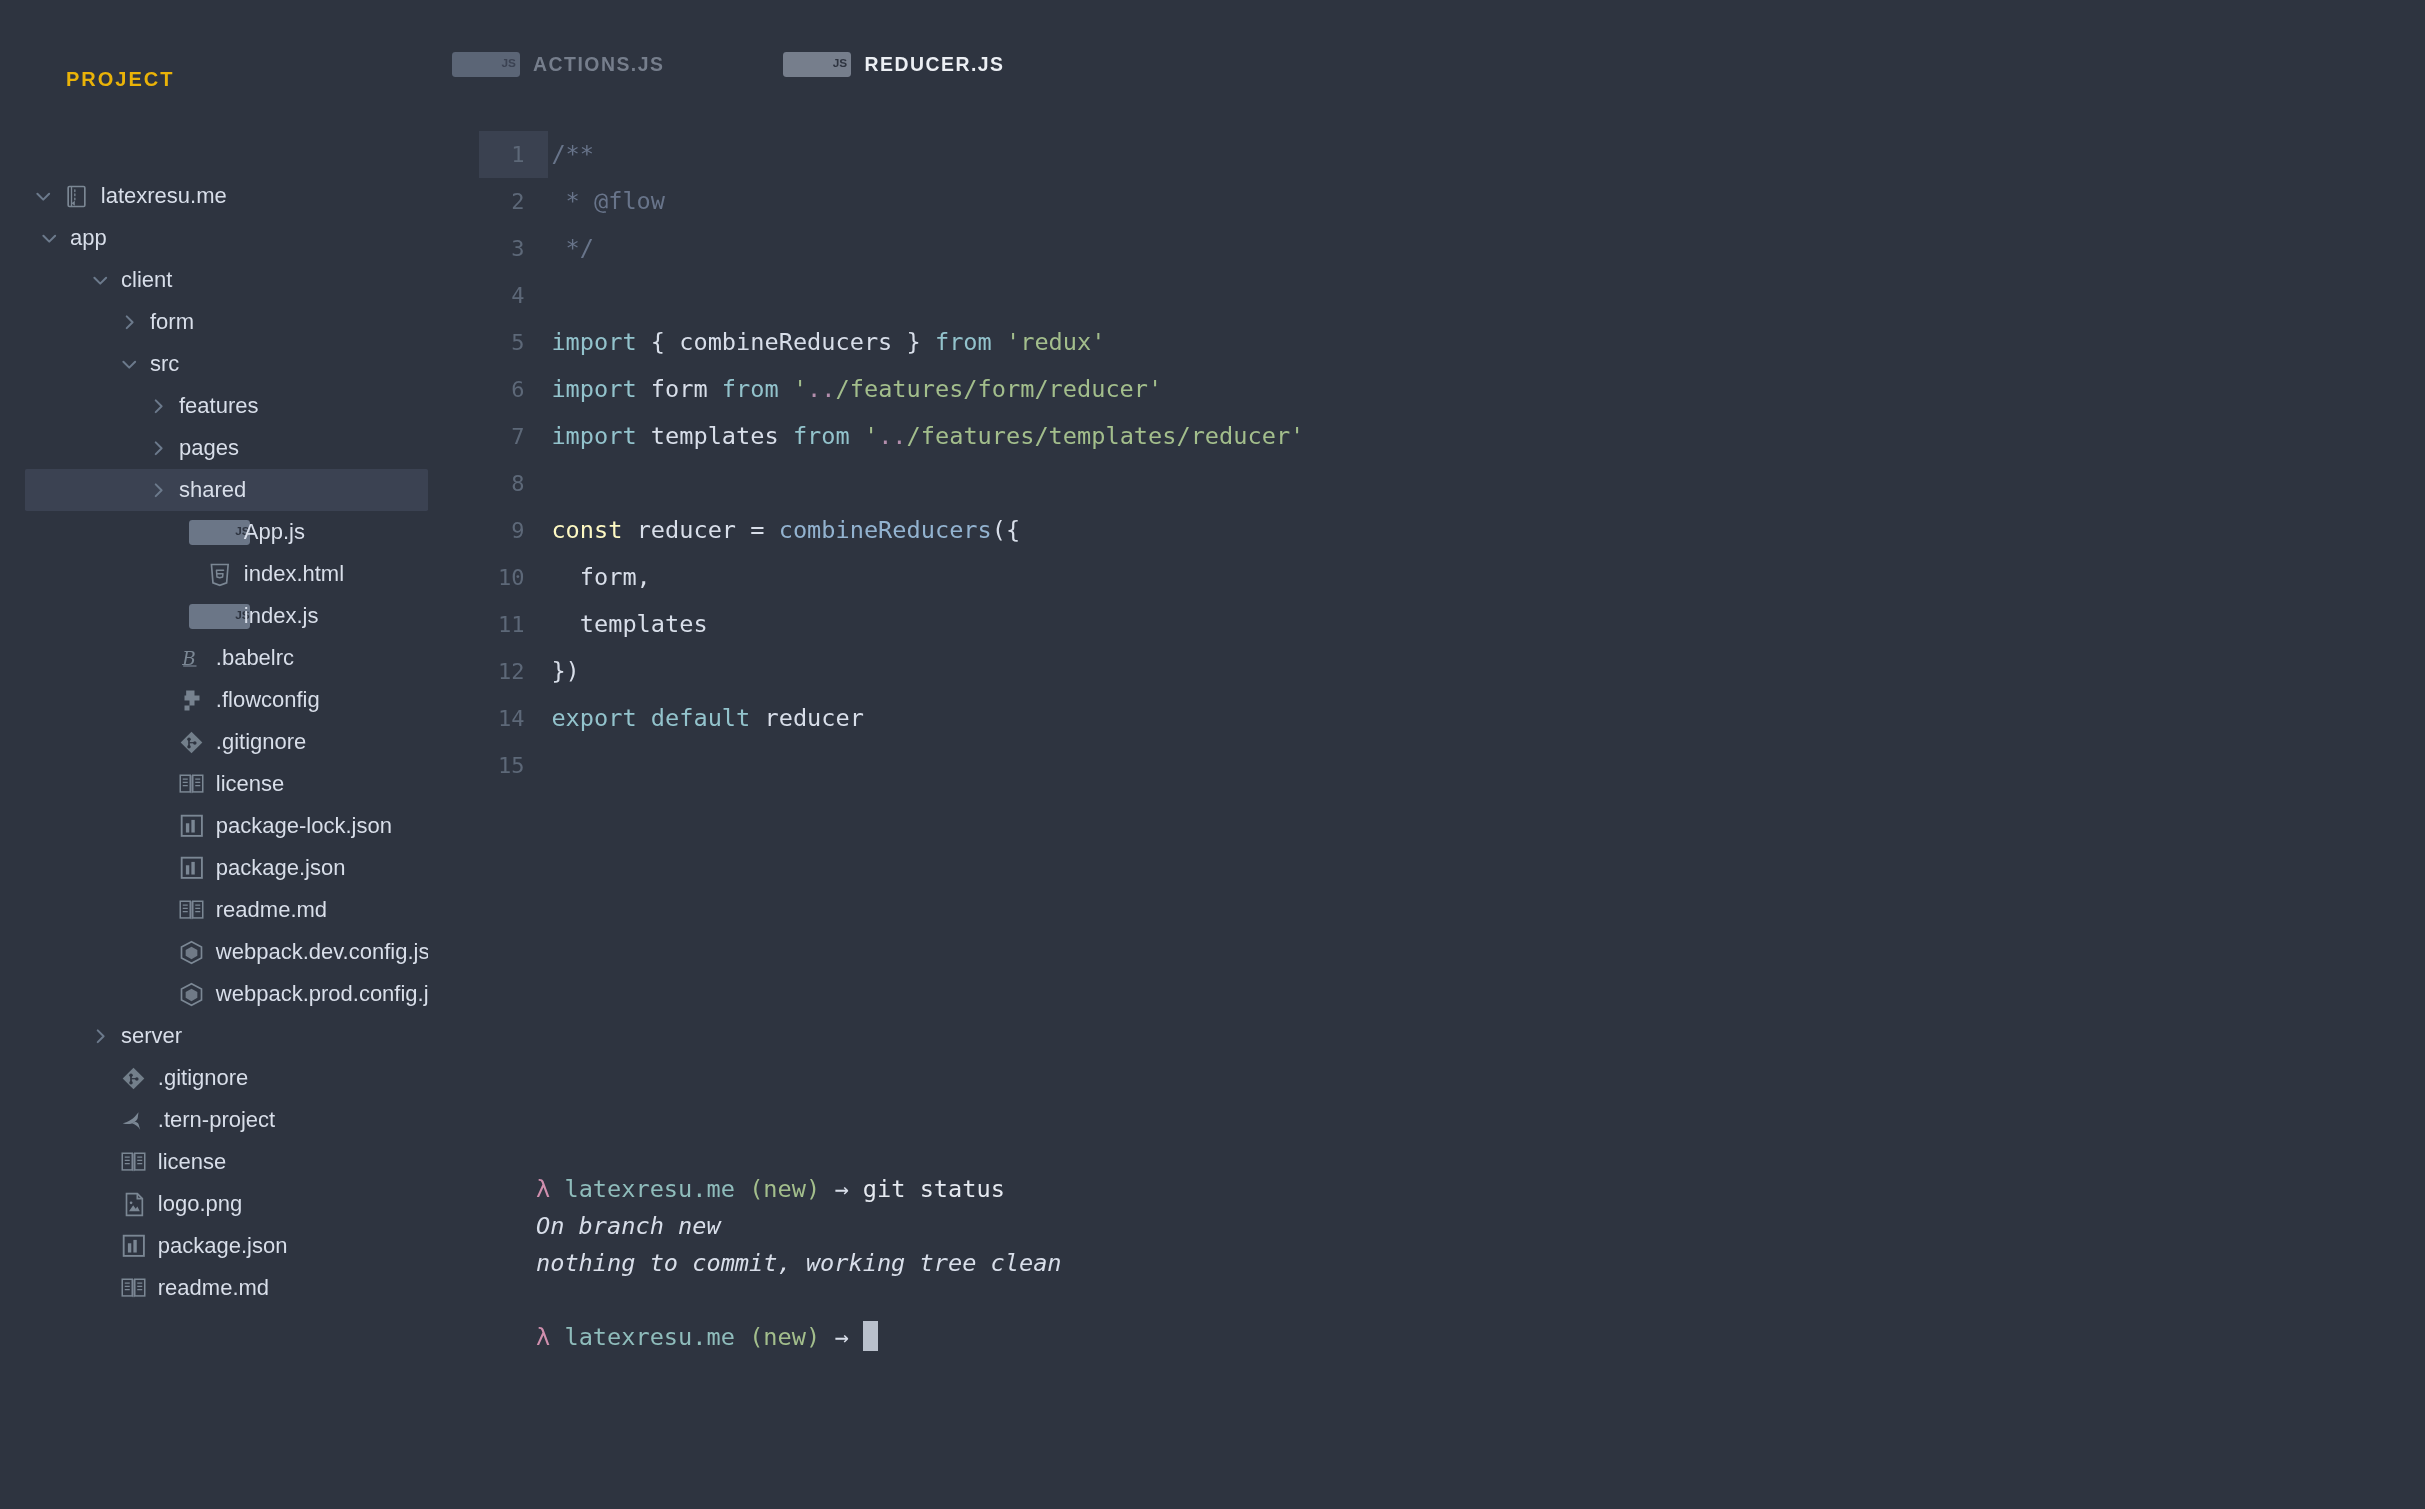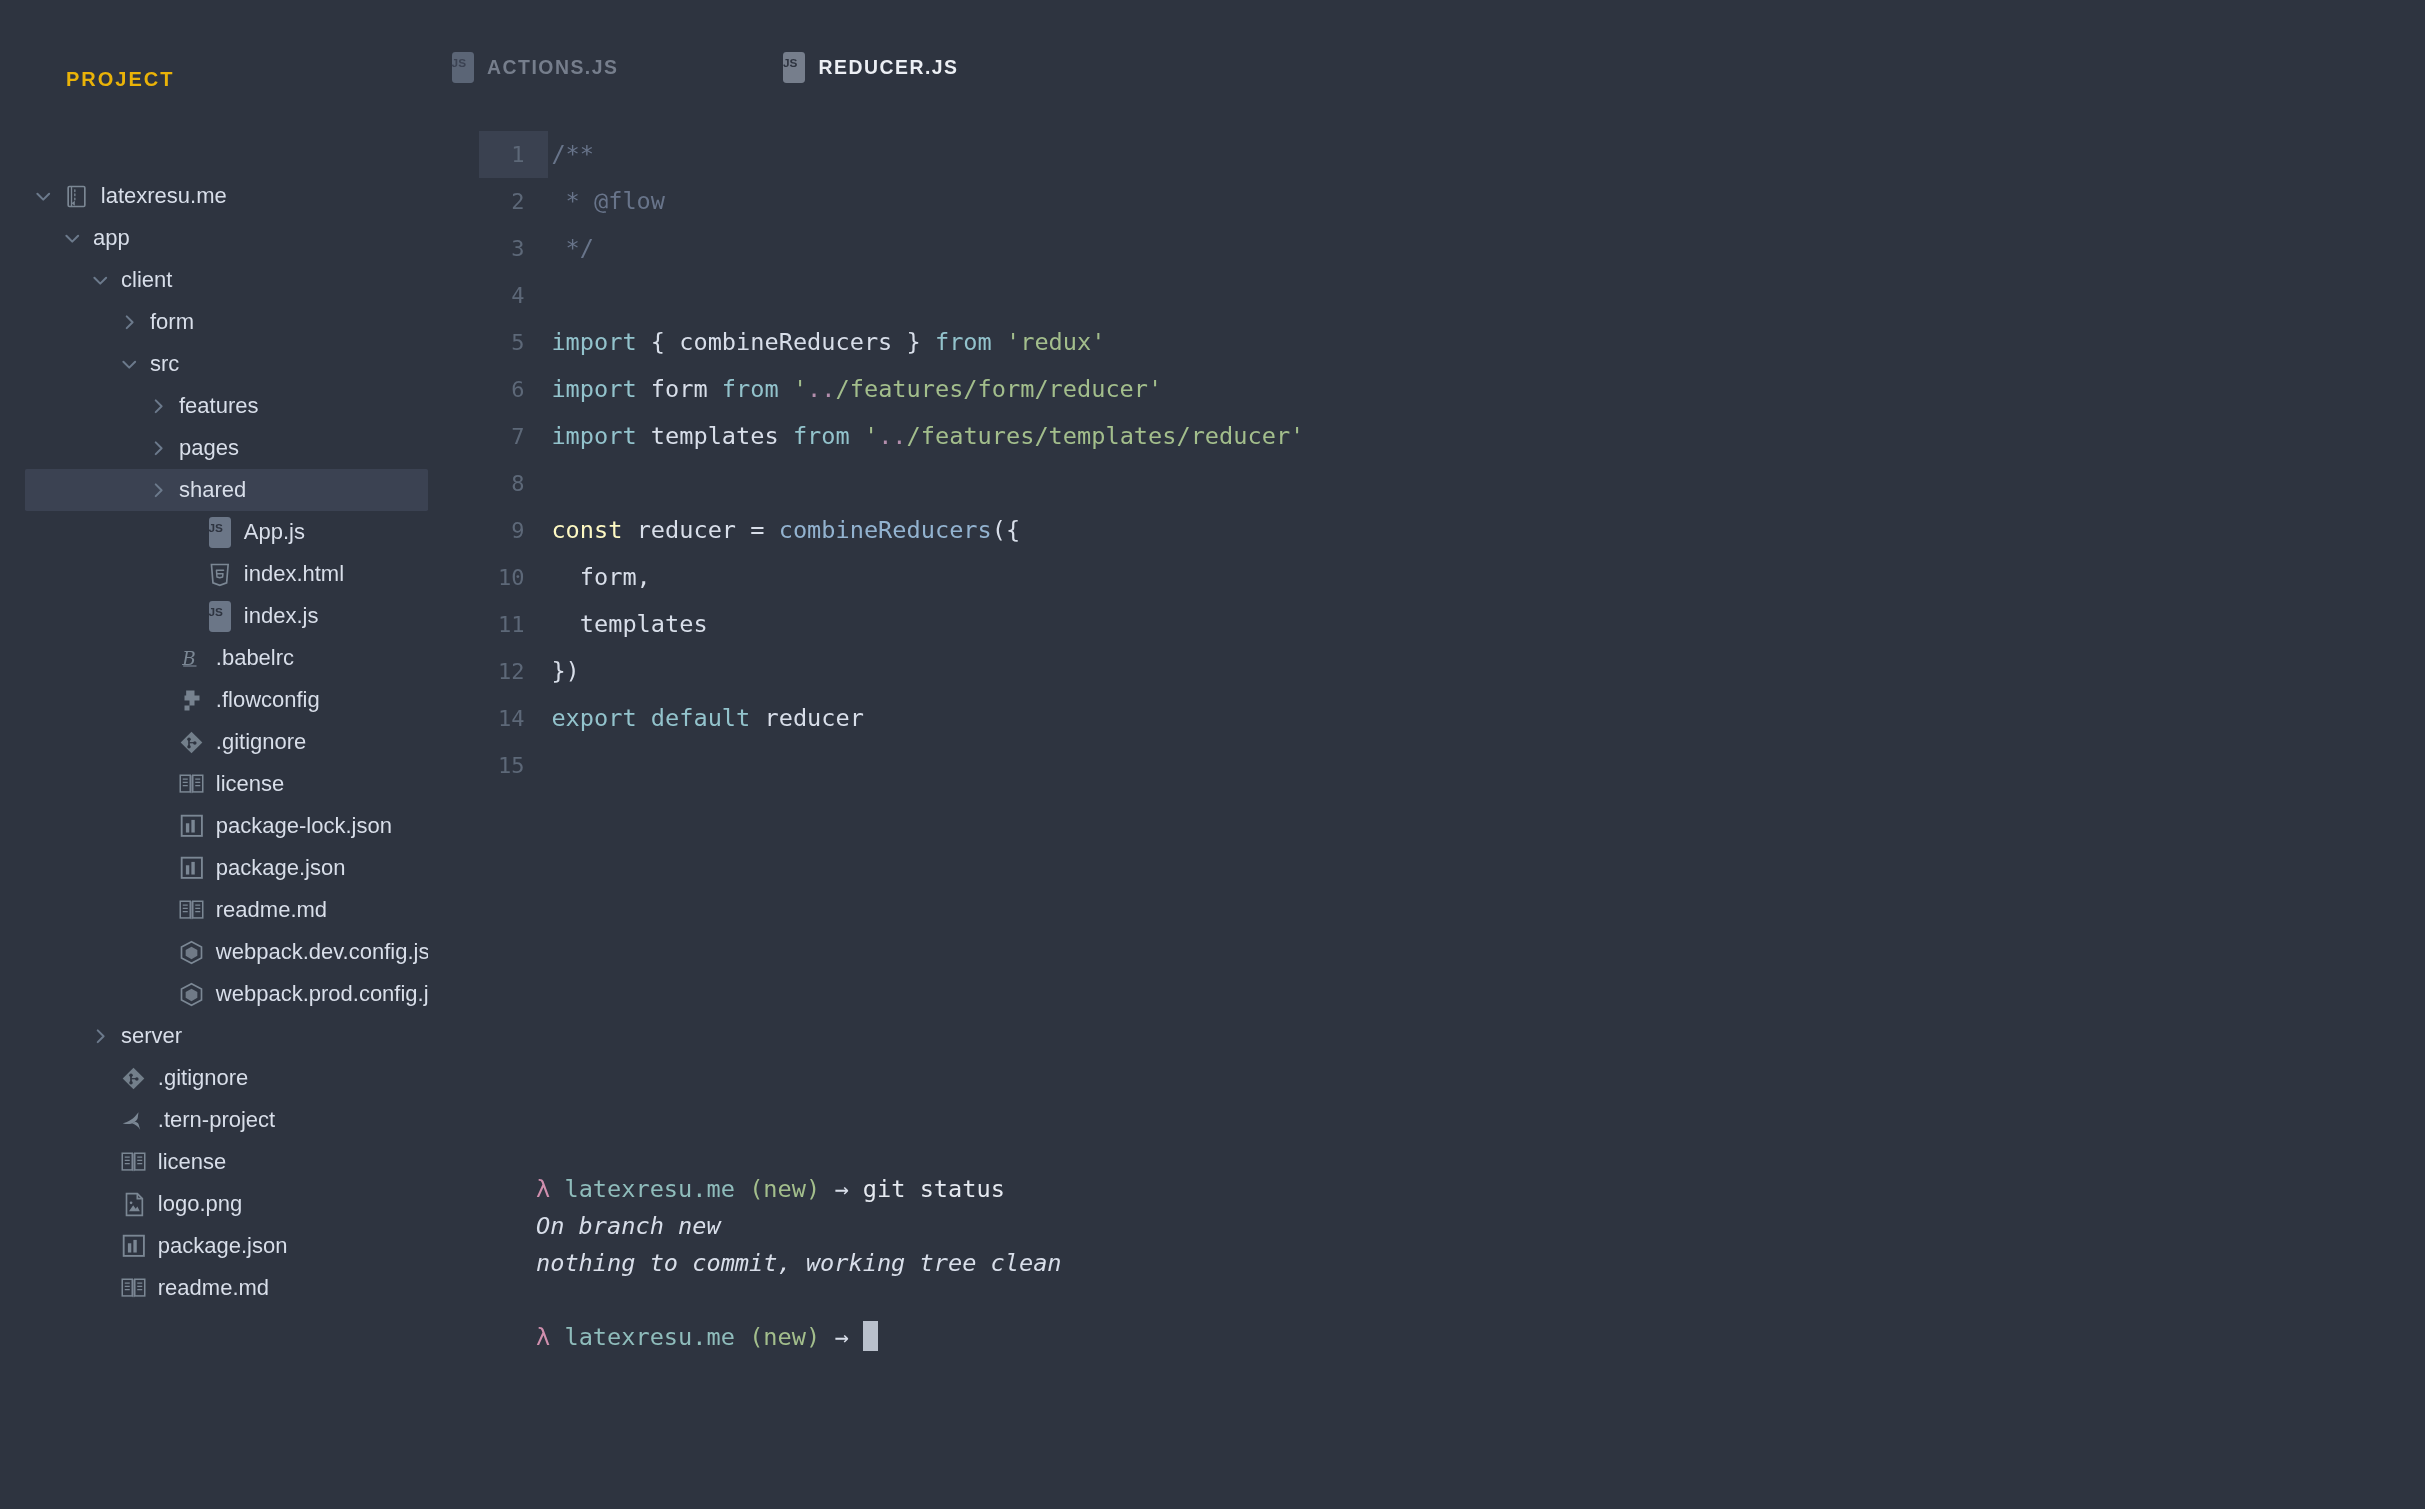--- a/index.html
+++ b/index.html
@@ -98,36 +98,38 @@
     display: inline-flex;
     align-items: center;
     justify-content: center;
     margin-right: 11.8px;
     color: #7b8794;
   }
   .ficon svg { display: block; }
 
   .jsbadge {
     width: 22px;
-    height: 31px;
+    height: 25px;
     border-radius: 3.4px;
     background: #6b7687;
     color: #2e3440;
     font-size: 11.8px;
     font-weight: bold;
     line-height: 23.6px;
+    text-align: center;
     font-family: "Liberation Sans", sans-serif;
     letter-spacing: 0px;
+    padding-left: 46px;
   }
 
   .label { color: #d8dee9; }
 
   
   .i0 { padding-left: 32px; }
-  .i1 { padding-left: 27px; margin-left: 34px; }
+  .i1 { padding-left: 38px; }
   .i2 { padding-left: 89px; }
   .i3 { padding-left: 118px; }
   .i4 { padding-left: 147px; }
   .i5 { padding-left: 175px; }
 
   
   .main {
     position: relative;
     flex: 1 1 auto;
     height: 1509px;

